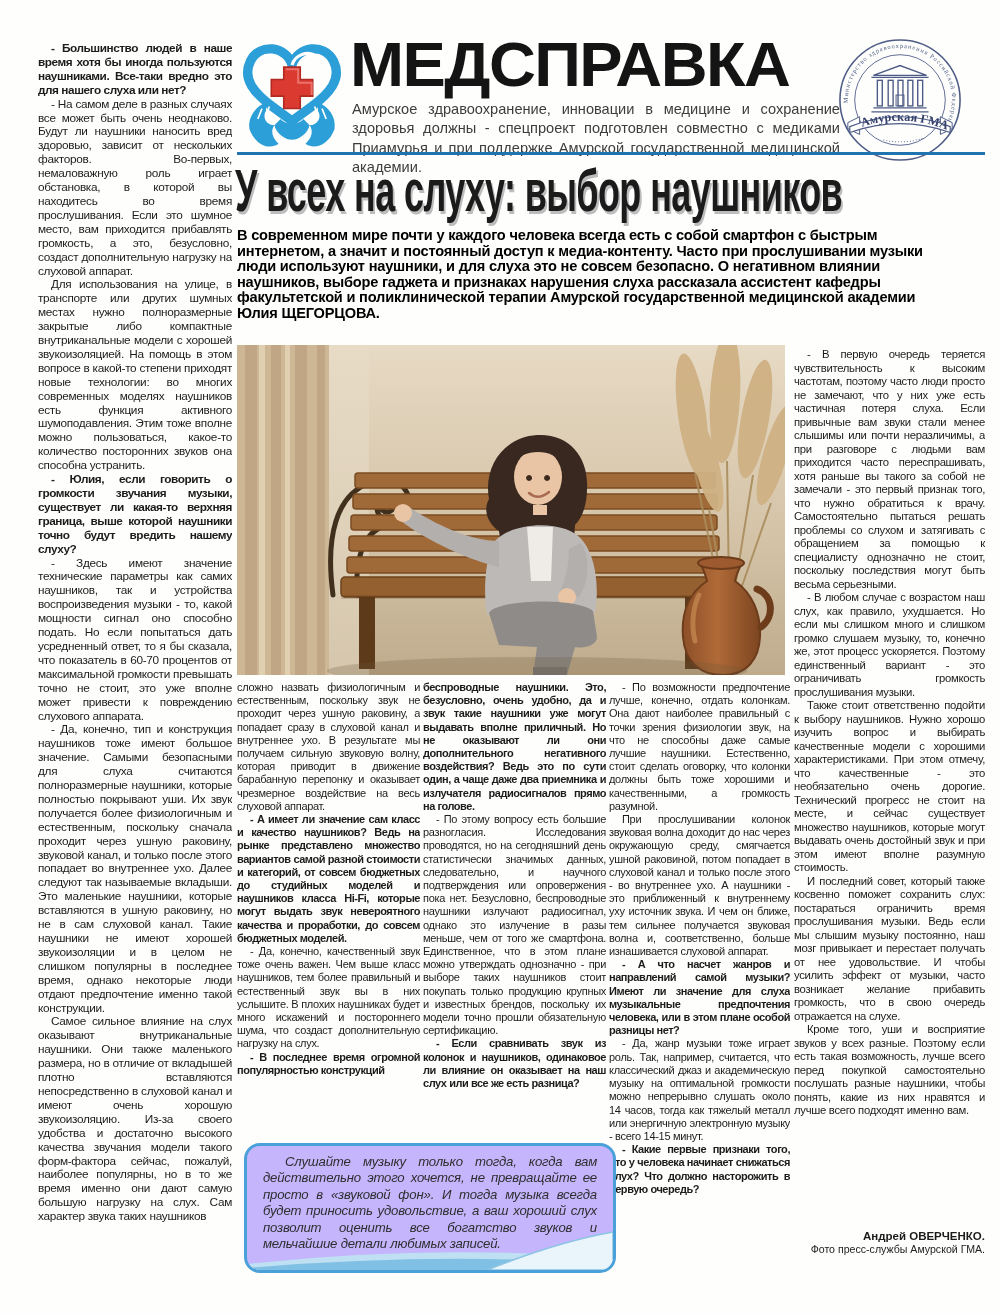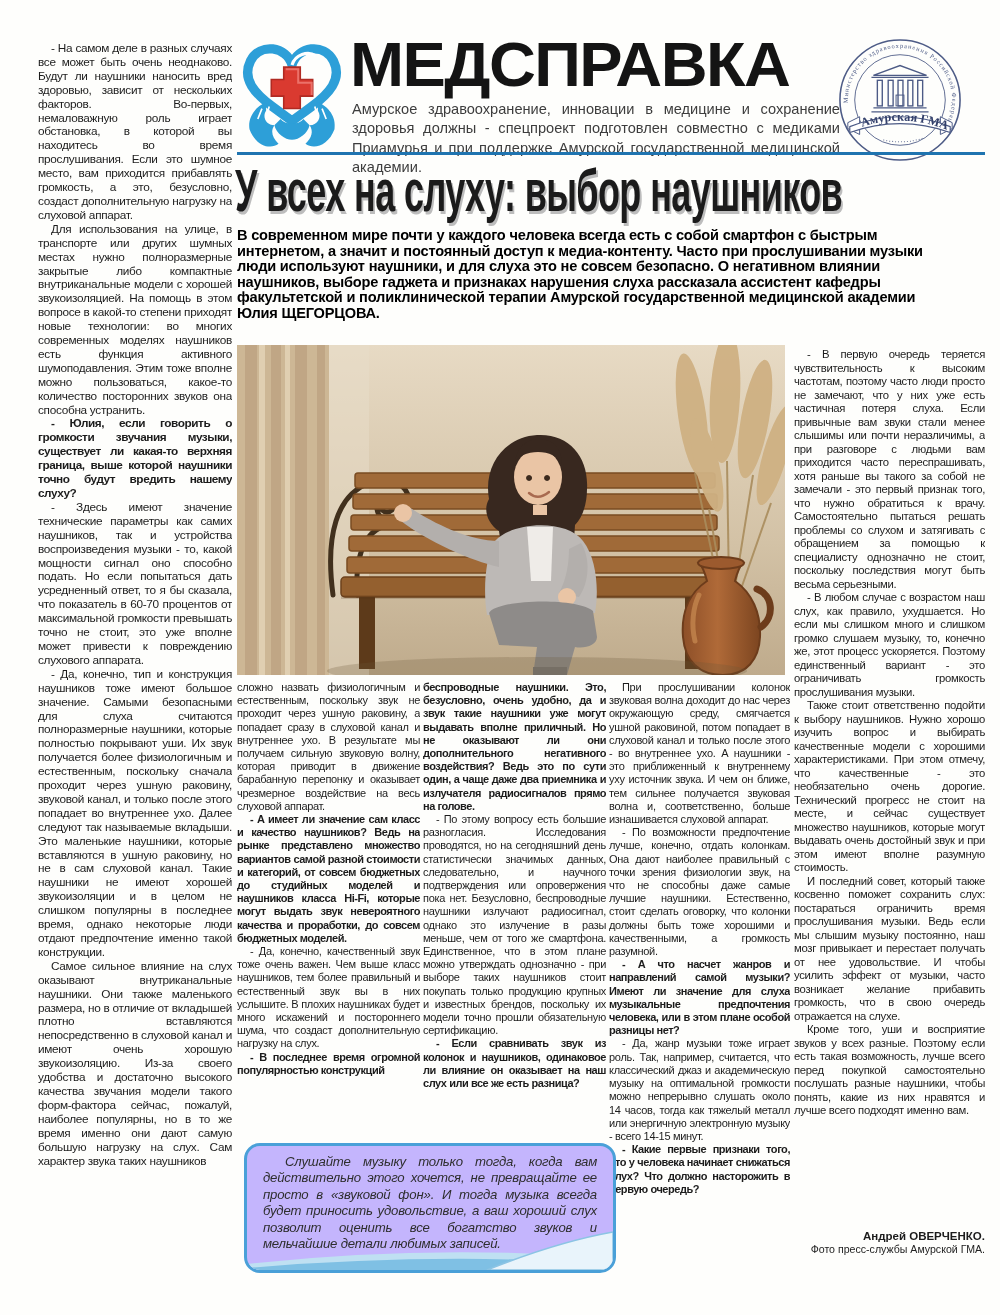--- a/index.html
+++ b/index.html
@@ -39,20 +39,21 @@
   .byline .author{font-size:11.5px;font-weight:bold;margin:0;}
   .byline .credit{font-size:10.6px;margin:1px 0 0 0;color:#222;}
   .stamp{left:836px;top:36px;width:128px;height:128px;}
 </style>
 </head>
 <body>
 
 <div class="page">
 
   <div class="abs bodycol c1">
+      <p class="para qbold">- Большинство людей в наше время хотя бы иногда пользуются наушниками. Все-таки вредно это для нашего слуха или нет?</p>
       <p class="para">- На самом деле в разных случаях все может быть очень неоднаково. Будут ли наушники наносить вред здоровью, зависит от нескольких факторов. Во-первых, немаловажную роль играет обстановка, в которой вы находитесь во время прослушивания. Если это шумное место, вам приходится прибавлять громкость, а это, безусловно, создаст дополнительную нагрузку на слуховой аппарат.</p>
       <p class="para">Для использования на улице, в транспорте или других шумных местах нужно полноразмерные закрытые либо компактные внутриканальные модели с хорошей звукоизоляцией. На помощь в этом вопросе в какой-то степени приходят новые технологии: во многих современных моделях наушников есть функция активного шумоподавления. Этим тоже вполне можно пользоваться, какое-то количество посторонних звуков она способна устранить.</p>
       <p class="para qbold">- Юлия, если говорить о громкости звучания музыки, существует ли какая-то верхняя граница, выше которой наушники точно будут вредить нашему слуху?</p>
       <p class="para">- Здесь имеют значение технические параметры как самих наушников, так и устройства воспроизведения музыки - то, какой мощности сигнал оно способно подать. Но если попытаться дать усредненный ответ, то я бы сказала, что показатель в 60-70 процентов от максимальной громкости превышать точно не стоит, это уже вполне может привести к повреждению слухового аппарата.</p>
       <p class="para">- Да, конечно, тип и конструкция наушников тоже имеют большое значение. Самыми безопасными для слуха считаются полноразмерные наушники, которые полностью покрывают уши. Их звук получается более физиологичным и естественным, поскольку сначала проходит через ушную раковину, звуковой канал, и только после этого попадает во внутреннее ухо. Далее следуют так называемые вкладыши. Это маленькие наушники, которые вставляются в ушную раковину, но не в сам слуховой канал. Такие наушники не имеют хорошей звукоизоляции и в целом не слишком популярны в последнее время, однако некоторые люди отдают предпочтение именно такой конструкции.</p>
       <p class="para">Самое сильное влияние на слух оказывают внутриканальные наушники. Они также маленького размера, но в отличие от вкладышей плотно вставляются непосредственно в слуховой канал и имеют очень хорошую звукоизоляцию. Из-за своего удобства и достаточно высокого качества звучания модели такого форм-фактора сейчас, пожалуй, наиболее популярны, но в то же время именно они дают самую большую нагрузку на слух. Сам характер звука таких наушников</p>
     </div>
 
   <div class="abs" style="left:235px;top:28px;width:114px;height:128px;">
     <svg viewBox="0 0 110 120" width="114" height="128">
@@ -211,22 +212,22 @@
       <p class="para qbold">- А имеет ли значение сам класс и качество наушников? Ведь на рынке представлено множество вариантов самой разной стоимости и категорий, от совсем бюджетных до студийных моделей и наушников класса Hi-Fi, которые могут выдать звук невероятного качества и проработки, до совсем бюджетных моделей.</p>
       <p class="para">- Да, конечно, качественный звук тоже очень важен. Чем выше класс наушников, тем более правильный и естественный звук вы в них услышите. В плохих наушниках будет много искажений и постороннего шума, что создаст дополнительную нагрузку на слух.</p>
       <p class="para qbold">- В последнее время огромной популярностью конструкций</p>
     </div>
   <div class="abs bodycol c3">
       <p class="para qbold ni">беспроводные наушники. Это, безусловно, очень удобно, да и звук такие наушники уже могут выдавать вполне приличный. Но не оказывают ли они дополнительного негативного воздействия? Ведь это по сути один, а чаще даже два приемника и излучателя радиосигналов прямо на голове.</p>
       <p class="para">- По этому вопросу есть большие разногласия. Исследования проводятся, но на сегодняшний день статистически значимых данных, следовательно, и научного подтверждения или опровержения пока нет. Безусловно, беспроводные наушники излучают радиосигнал, однако это излучение в разы меньше, чем от того же смартфона. Единственное, что в этом плане можно утверждать однозначно - при выборе таких наушников стоит покупать только продукцию крупных и известных брендов, поскольку их модели точно прошли обязательную сертификацию.</p>
       <p class="para qbold">- Если сравнивать звук из колонок и наушников, одинаковое ли влияние он оказывает на наш слух или все же есть разница?</p>
     </div>
   <div class="abs bodycol c4">
+      <p class="para">- По возможности предпочтение лучше, конечно, отдать колонкам. Она дают наиболее правильный с точки зрения физиологии звук, на что не способны даже самые лучшие наушники. Естественно, стоит сделать оговорку, что колонки должны быть тоже хорошими и качественными, а громкость разумной.</p>
       <p class="para">При прослушивании колонок звуковая волна доходит до нас через окружающую среду, смягчается ушной раковиной, потом попадает в слуховой канал и только после этого - во внутреннее ухо. А наушники - это приближенный к внутреннему уху источник звука. И чем он ближе, тем сильнее получается звуковая волна и, соответственно, больше изнашивается слуховой аппарат.</p>
-      <p class="para">- По возможности предпочтение лучше, конечно, отдать колонкам. Она дают наиболее правильный с точки зрения физиологии звук, на что не способны даже самые лучшие наушники. Естественно, стоит сделать оговорку, что колонки должны быть тоже хорошими и качественными, а громкость разумной.</p>
       <p class="para qbold">- А что насчет жанров и направлений самой музыки? Имеют ли значение для слуха музыкальные предпочтения человека, или в этом плане особой разницы нет?</p>
       <p class="para">- Да, жанр музыки тоже играет роль. Так, например, считается, что классический джаз и академическую музыку на оптимальной громкости можно непрерывно слушать около 14 часов, тогда как тяжелый металл или энергичную электронную музыку - всего 14-15 минут.</p>
       <p class="para qbold">- Какие первые признаки того, что у человека начинает снижаться слух? Что должно насторожить в первую очередь?</p>
     </div>
 
   <div class="abs bodycol c5">
       <p class="para">- В первую очередь теряется чувствительность к высоким частотам, поэтому часто люди просто не замечают, что у них уже есть частичная потеря слуха. Если привычные вам звуки стали менее слышимы или почти неразличимы, а при разговоре с людьми вам приходится часто переспрашивать, хотя раньше вы такого за собой не замечали - это первый признак того, что нужно обратиться к врачу. Самостоятельно пытаться решать проблемы со слухом и затягивать с обращением за помощью к специалисту однозначно не стоит, поскольку последствия могут быть весьма серьезными.</p>
       <p class="para">- В любом случае с возрастом наш слух, как правило, ухудшается. Но если мы слишком много и слишком громко слушаем музыку, то, конечно же, этот процесс ускоряется. Поэтому единственный вариант - это ограничивать громкость прослушивания музыки.</p>
       <p class="para">Также стоит ответственно подойти к выбору наушников. Нужно хорошо изучить вопрос и выбирать качественные модели с хорошими характеристиками. При этом отмечу, что качественные - это необязательно очень дорогие. Технический прогресс не стоит на месте, и сейчас существует множество наушников, которые могут выдавать очень достойный звук и при этом имеют вполне разумную стоимость.</p>
       <p class="para">И последний совет, который также косвенно поможет сохранить слух: постараться ограничить время прослушивания музыки. Ведь если мы слышим музыку постоянно, наш мозг привыкает и перестает получать от нее удовольствие. И чтобы усилить эффект от музыки, часто возникает желание прибавить громкость, что в свою очередь отражается на слухе.</p>

